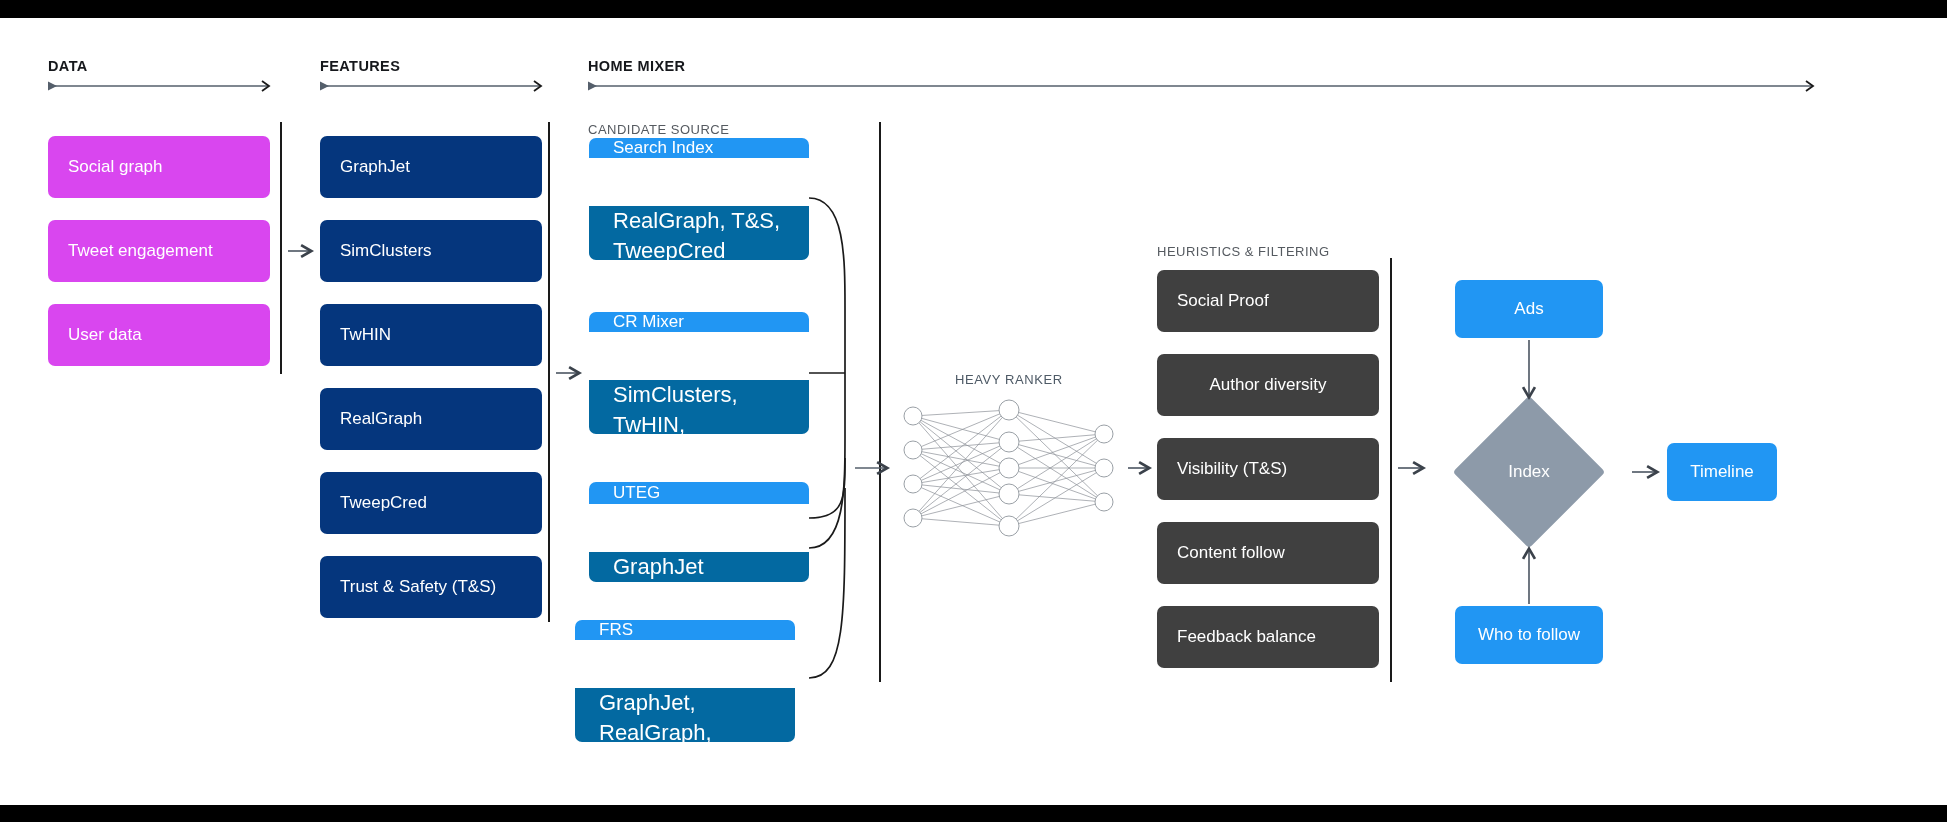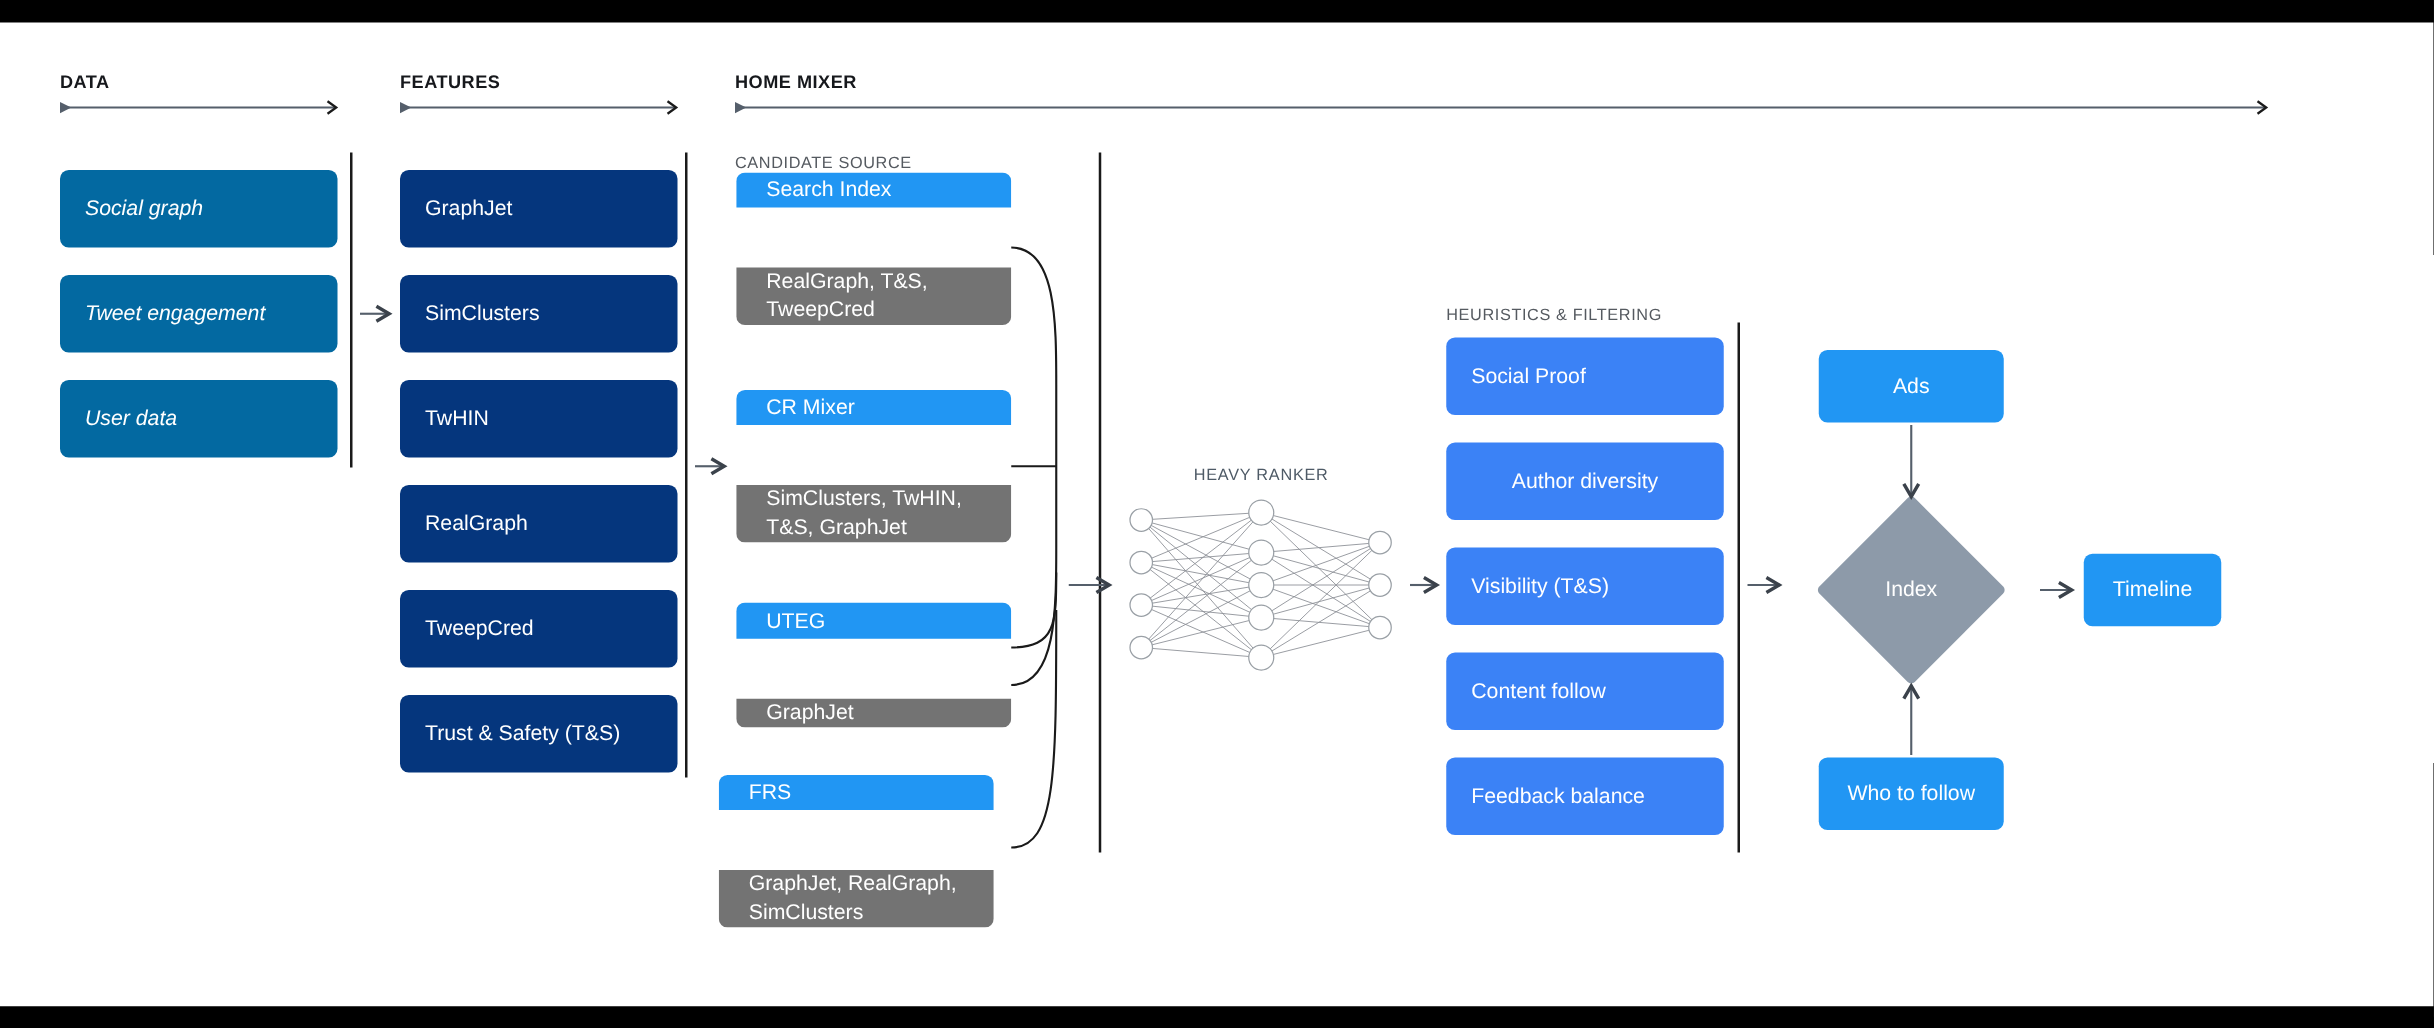--- a/index.html
+++ b/index.html
@@ -70,23 +70,23 @@
     position: absolute;
     border-radius: 7px;
     display: flex;
     align-items: center;
     box-sizing: border-box;
     padding: 0 20px;
     color: #ffffff;
     font-size: 17px;
     line-height: 1.25;
   }
-  .box.data    { background: #0369a1; font-style: italic; }
+  .box.data    { background: #d946ef; }
   .box.feature { background: #05367d; }
-  .box.heur    { background: #3b82f6; }
+  .box.heur    { background: #404040; }
   .box.out     { background: #2196f3; }
 
   
   .cs-card {
     position: absolute;
     border-radius: 7px;
     overflow: hidden;
     display: flex;
     flex-direction: column;
     gap: 48px;
@@ -94,23 +94,23 @@
   .cs-head {
     background: #2196f3;
     color: #ffffff;
     font-size: 17px;
     display: flex;
     align-items: center;
     padding: 0 24px;
     box-sizing: border-box;
   }
   .cs-body {
-    background: #737373;
+    background: #0369a1;
     color: #ffffff;
-    font-size: 17px;
+    font-size: 22px;
     line-height: 1.35;
     display: flex;
     align-items: center;
     padding: 0 24px;
     box-sizing: border-box;
     flex: 1 1 auto;
     white-space: pre-line;
   }
 
   

